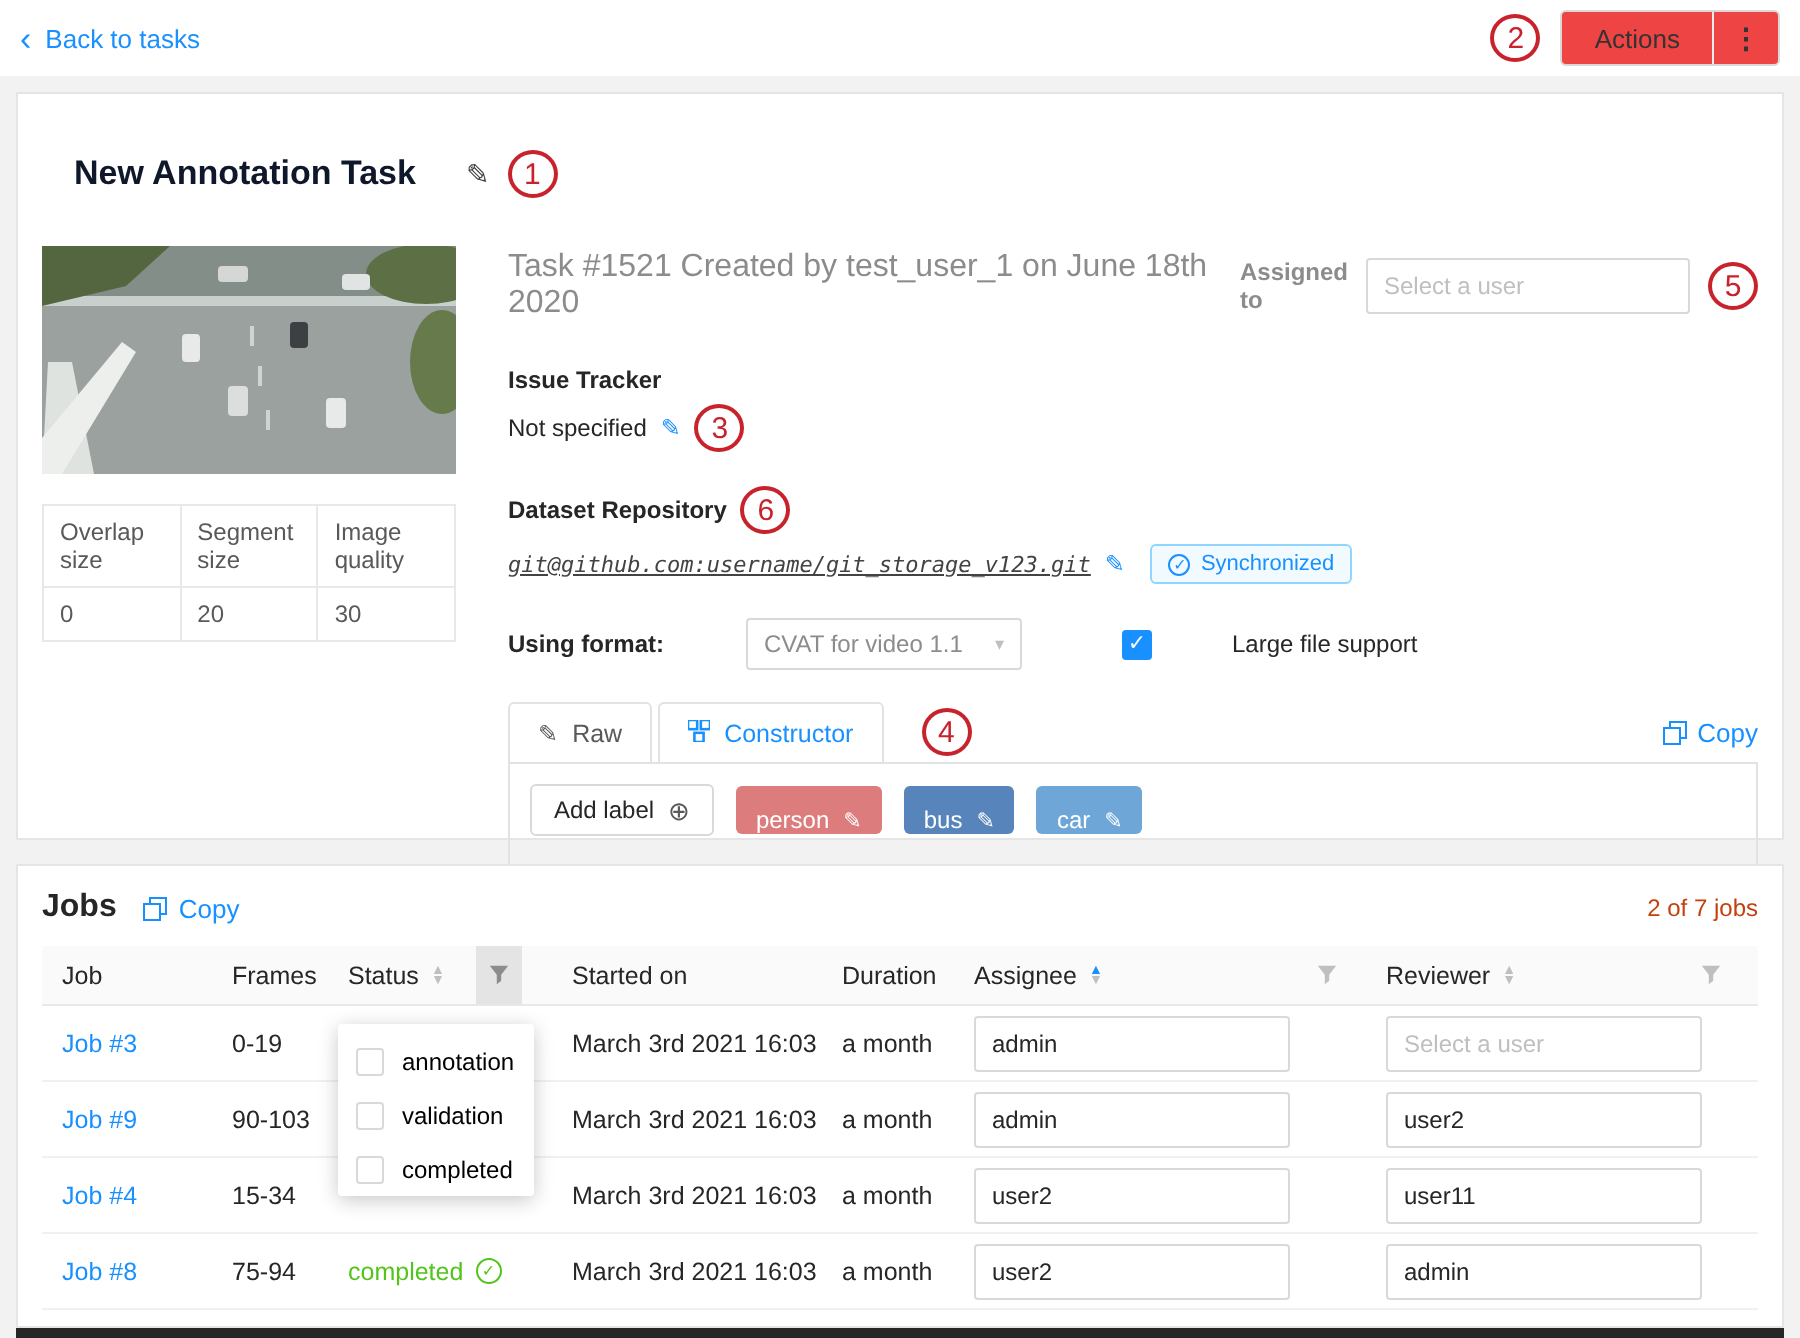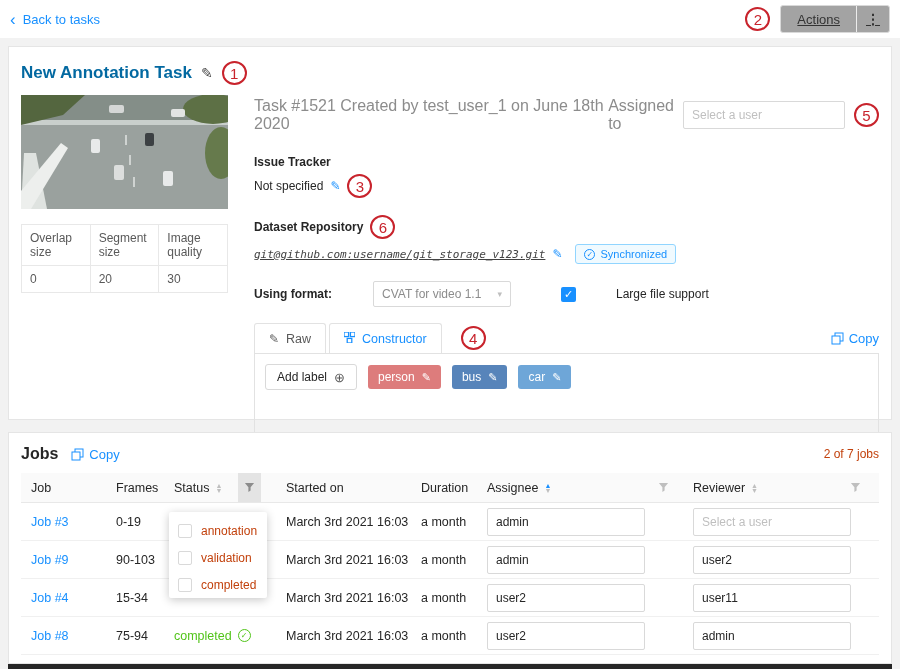--- a/index.html
+++ b/index.html
@@ -5,51 +5,51 @@
   * { box-sizing: border-box; }
   html,body { margin:0; padding:0; }
   body { width:900px; height:669px; background:#f2f2f2; font-family:"Liberation Sans",sans-serif; }
   #app { position:relative; width:900px; height:669px; overflow:hidden; }
 
   
   .topbar { position:absolute; top:0; left:0; right:0; height:38px; background:#fff; display:flex; align-items:center; justify-content:space-between; padding:0 10px; }
   .back-link { color:#1890ff; font-size:13px; display:flex; align-items:center; gap:7px; cursor:pointer; }
   .back-chevron { font-size:17px; line-height:1; }
   .topbar-right { display:flex; align-items:center; gap:10px; }
-  .actions-btn { border:1px solid #d9d9d9; border-radius:3px; height:28px; display:flex; align-items:center; background:#a3a3a3; font-size:13px; color:#333; cursor:pointer;text-decoration:underline; }
+  .actions-btn { border:1px solid #d9d9d9; border-radius:3px; height:28px; display:flex; align-items:center; background:#ef4444; font-size:13px; color:#333; cursor:pointer; }
   .actions-btn .lbl { padding:0 16px; }
   .seg-div { width:1px; height:26px; background:#ececec; }
   .dots { padding:0 9px; font-weight:bold; font-size:14px; color:#333; }
 
   
   .callout { display:inline-flex; align-items:center; justify-content:center; width:25px; height:24px; border:2px solid #c8232c; border-radius:50%; color:#c8232c; font-size:15px; flex:none; background:transparent; }
 
   
   .card { position:absolute; left:8px; right:8px; background:#fff; border:1px solid #e5e5e5; }
   .main-card { top:46px; height:374px; padding:14px 12px; }
   .jobs-card { top:432px; bottom:5px; padding:12px; overflow:hidden; }
 
   
   .title-row { display:flex; align-items:center; gap:9px; }
-  .task-title { font-size:17px; font-weight:bold; color:#0369a1; margin:0; }
+  .task-title { font-size:17px; font-weight:bold; color:#0f172a; margin:16px; }
   .edit-ic { color:#434343; font-size:14px; cursor:pointer; }
   .edit-ic.blue { color:#1890ff; font-size:12px; }
 
   .content-row { display:flex; margin-top:10px; }
   .left-col { width:207px; flex:none; }
   .preview { width:207px; height:114px; overflow:hidden; }
   .params { margin-top:15px; width:207px; border-collapse:collapse; font-size:12px; color:#595959; table-layout:fixed; }
   .params th, .params td { border:1px solid #e8e8e8; padding:6px 8px; font-weight:normal; text-align:left; vertical-align:top; }
   .params th { height:40px; }
 
   .right-col { flex:1; margin-left:26px; }
   .meta-row { display:flex; align-items:center; justify-content:space-between; margin-top:2px; }
   .meta-text { color:#8c8c8c; font-size:16px; }
   .assigned { display:flex; align-items:center; gap:9px; }
-  .gray-lbl { color:#8c8c8c; font-size:16px; }
+  .gray-lbl { color:#8c8c8c; font-size:12px;font-weight:bold; }
   .ipt { height:28px; border:1px solid #d9d9d9; border-radius:2px; padding:0 8px; font-size:12px; color:#262626; font-family:"Liberation Sans",sans-serif; outline:none; }
   .ipt::placeholder { color:#bfbfbf; }
   .assignee-ipt { width:162px; }
 
   .sec-label { font-weight:bold; font-size:12px; color:#262626; }
   .sec-issue { margin-top:22px; }
   .sec-repo { margin-top:17px; }
   .sec-val-row { display:flex; align-items:center; gap:7px; margin-top:5px; font-size:12px; color:#262626; }
   .repo-url { font-family:"DejaVu Sans Mono",monospace; font-size:11px; color:#434343; text-decoration:underline; font-style:italic; }
   .sync-badge { display:inline-flex; align-items:center; gap:5px; border:1px solid #91d5ff; background:#f0faff; color:#1890ff; font-size:11px; height:20px; padding:0 8px; border-radius:3px; margin-left:6px; }
@@ -64,21 +64,21 @@
   .tabs-row { display:flex; align-items:center; margin-top:16px; position:relative; }
   .tab { border:1px solid #e2e2e2; border-bottom:none; background:#fff; height:30px; display:flex; align-items:center; gap:7px; padding:0 14px; font-size:12.5px; color:#595959; border-radius:3px 3px 0 0; margin-right:3px; cursor:pointer; }
   .tab.active { color:#1890ff; }
   .tab .t-ic { font-size:12px; }
   .tabs-callout { margin-left:16px; }
   .copy-link { margin-left:auto; color:#1890ff; font-size:13px; display:flex; align-items:center; gap:5px; cursor:pointer; }
 
   .label-box { border:1px solid #e2e2e2; height:104px; padding:10px; display:flex; align-items:flex-start; }
   .add-label-btn { border:1px solid #d9d9d9; border-radius:3px; height:26px; padding:0 11px; font-size:12px; color:#262626; display:inline-flex; align-items:center; gap:7px; background:#fff; cursor:pointer; }
   .plus-ic { font-size:13px; color:#595959; }
-  .tag { display:inline-flex; align-items:center; gap:7px; height:24px; padding:0 10px; border-radius:3px; color:#fff; font-size:12px; margin-left:11px; margin-top:1px; cursor:pointer; }
+  .tag { display:inline-flex; align-items:flex-end; gap:7px; height:24px; padding:0 10px; border-radius:3px; color:#fff; font-size:12px; margin-left:11px; margin-top:1px; cursor:pointer; }
   .tag .edit-ic { color:#fff; font-size:11px; }
 
   
   .jobs-header { display:flex; align-items:center; }
   .jobs-title { font-size:16px; font-weight:bold; color:#262626; margin:0; }
   .jobs-copy { margin-left:13px; }
   .jobs-count { margin-left:auto; color:#c2410c; font-size:12px; }
 
   .jtable { margin-top:10px; font-size:12.5px; }
   .jrow { display:grid; grid-template-columns:85px 58px 112px 135px 66px 206px 1fr; align-items:center; padding:0 10px; }
@@ -91,21 +91,21 @@
   .funnel-box { background:#e4e4e4; padding:9px 6px; margin-left:10px; display:inline-flex; cursor:pointer; }
   .spacer { flex:1; }
   .job-link { color:#1890ff; cursor:pointer; }
   .cell-dark { color:#262626; }
   .status-done { color:#52c41a; display:flex; align-items:center; gap:6px; }
   .done-ic { width:13px; height:13px; border:1px solid #52c41a; border-radius:50%; font-size:8px; display:flex; align-items:center; justify-content:center; }
   .cell-ipt { width:158px; }
 
   
   .filter-dd { position:absolute; left:169px; top:512px; width:98px; background:#fff; box-shadow:0 2px 10px rgba(0,0,0,0.22); border-radius:2px; z-index:9; padding-top:5px; }
-  .fd-item { display:flex; align-items:center; gap:9px; height:27px; padding:0 9px; font-size:12px; color:#c2410c; cursor:pointer; }
+  .fd-item { display:flex; align-items:center; gap:9px; height:27px; padding:0 9px; font-size:12px; color:#000000; cursor:pointer; }
   .fd-check { width:14px; height:14px; border:1px solid #d9d9d9; border-radius:2px; background:#fff; flex:none; }
   .fd-footer { display:flex; justify-content:space-between; align-items:center; border-top:1px solid #f0f0f0; padding:6px 8px; margin-top:3px; }
   .fd-reset { color:#c8c8c8; font-size:12px; cursor:pointer; }
   .fd-ok { background:#1890ff; color:#fff; font-size:12px; padding:2px 8px; border-radius:2px; cursor:pointer; }
 
   .bottom-strip { position:absolute; bottom:0; left:8px; right:8px; height:5px; background:#262626; }
 </style>
 </head>
 <body>
 

